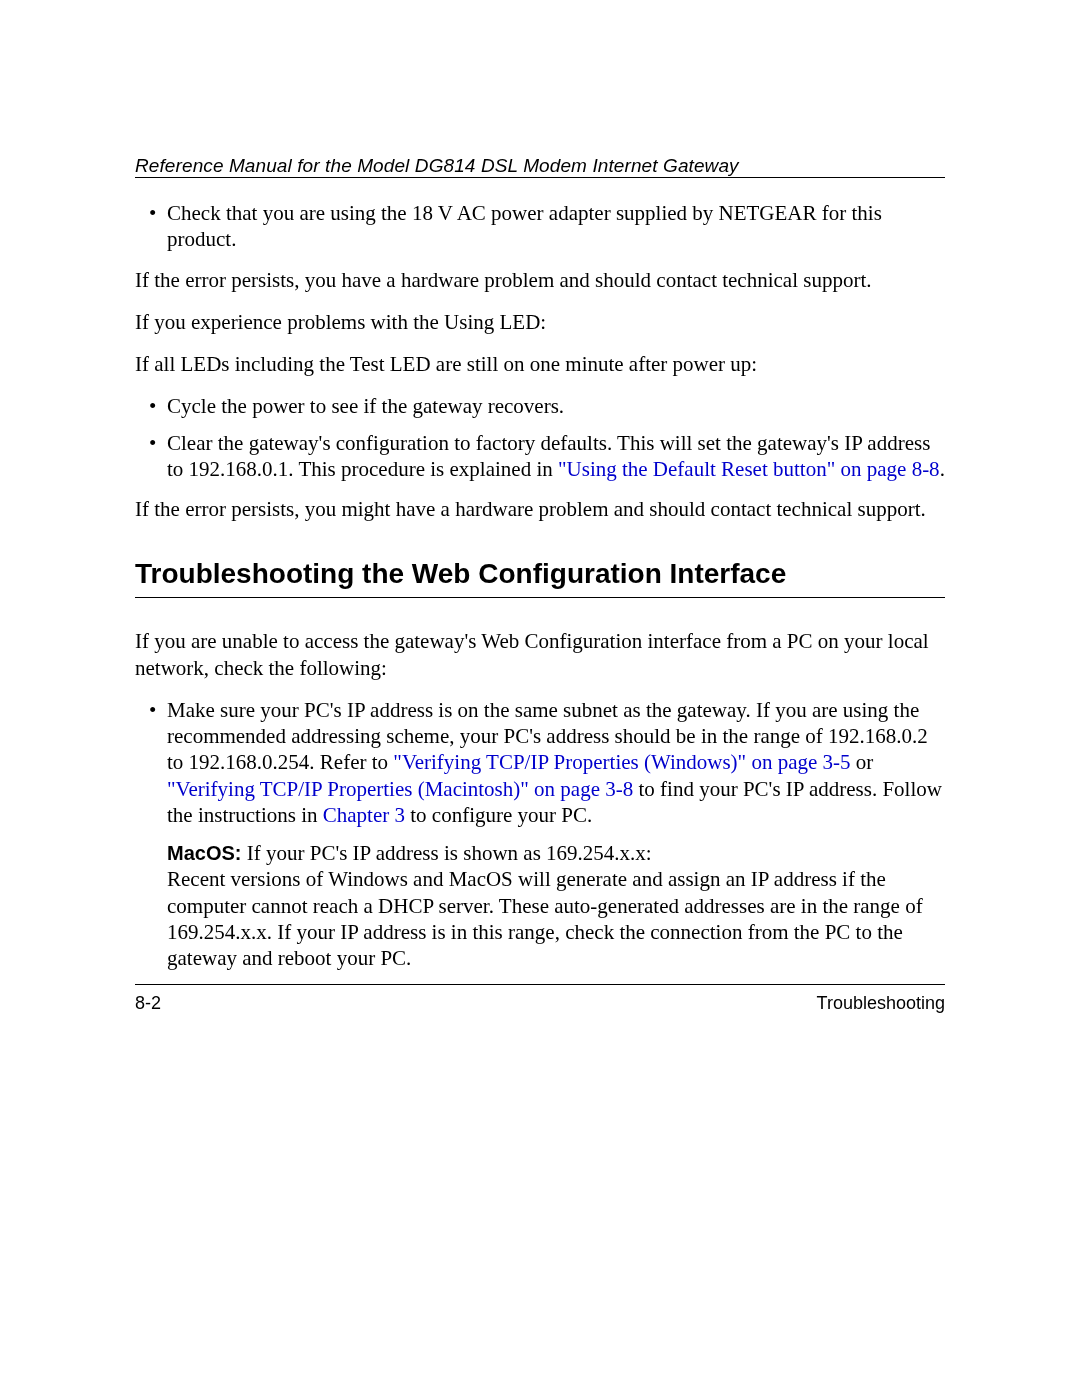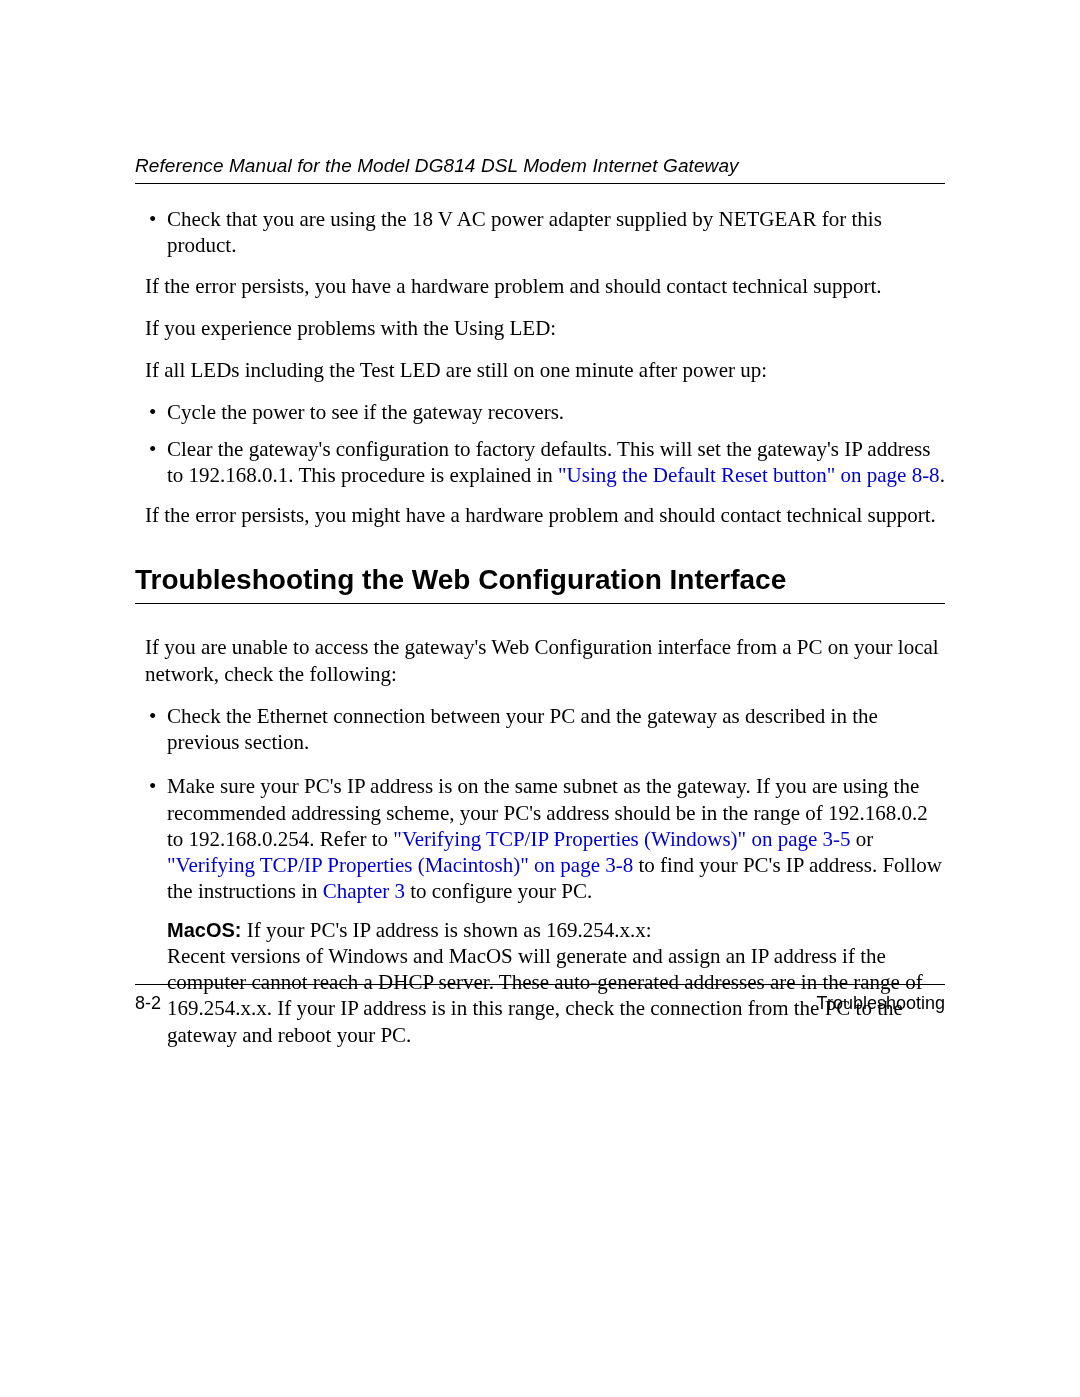--- a/index.html
+++ b/index.html
@@ -14,21 +14,21 @@
     font-family: "Times New Roman", Times, serif;
     color: #000;
     box-sizing: border-box;
     padding: 155px 135px 0 135px;
   }
   .running-head {
     font-style: italic;
     font-size: 19px;
     letter-spacing: 0.1px;
     font-family: Arial, Helvetica, sans-serif;
-    margin-bottom: 6px;
+    margin-bottom: 0;
   }
   .hr {
     border: none;
     border-top: 1px solid #000;
     margin: 0 0 22px 0;
   }
   .body-text {
     font-size: 21px;
     line-height: 1.25;
   }
@@ -44,21 +44,21 @@
   }
   ul.bullets > li::before {
     content: "•";
     position: absolute;
     left: 14px;
     top: 0;
     font-size: 21px;
     line-height: 1.25;
   }
   .para {
-    margin: 0 0 16px 10px;
+    margin: 0 0 16px 0;
   }
   .h2 {
     font-family: Arial, Helvetica, sans-serif;
     font-weight: bold;
     font-size: 24px;
     margin: 28px 0 18px 0;
   }
   .h1 {
     font-family: Liberation Sans, sans-serif;
     font-weight: bold;
@@ -132,21 +132,20 @@
     </ul>
 
     <p class="para">If the error persists, you might have a hardware problem and should contact technical support.</p>
 
     <div class="h1">Troubleshooting the Web Configuration Interface</div>
     <hr class="h1-rule">
 
     <p class="para">If you are unable to access the gateway's Web Configuration interface from a PC on your local network, check the following:</p>
 
     <ul class="bullets" style="margin-bottom:0;">
-      <li style="margin-bottom:18px;">Check the Ethernet connection between your PC and the gateway as described in the previous section.</li>
       <li style="margin-bottom:12px;">
         <span>Make sure your PC's IP address is on the same subnet as the gateway. If you are using the recommended addressing scheme, your PC's address should be in the range of 192.168.0.2 to 192.168.0.254. Refer to </span><a class="xref" href="#">"Verifying TCP/IP Properties (Windows)" on page 3-5</a><span> or </span><a class="xref" href="#">"Verifying TCP/IP Properties (Macintosh)" on page 3-8</a><span> to find your PC's IP address. Follow the instructions in </span><a class="xref" href="#">Chapter 3</a><span> to configure your PC.</span>
       </li>
     </ul>
 
     <div class="note-block">
       <div>
         <span class="note-label">MacOS:</span><span> If your PC's IP address is shown as 169.254.x.x:</span>
       </div>
       <div>Recent versions of Windows and MacOS will generate and assign an IP address if the computer cannot reach a DHCP server. These auto-generated addresses are in the range of 169.254.x.x. If your IP address is in this range, check the connection from the PC to the gateway and reboot your PC.</div>

